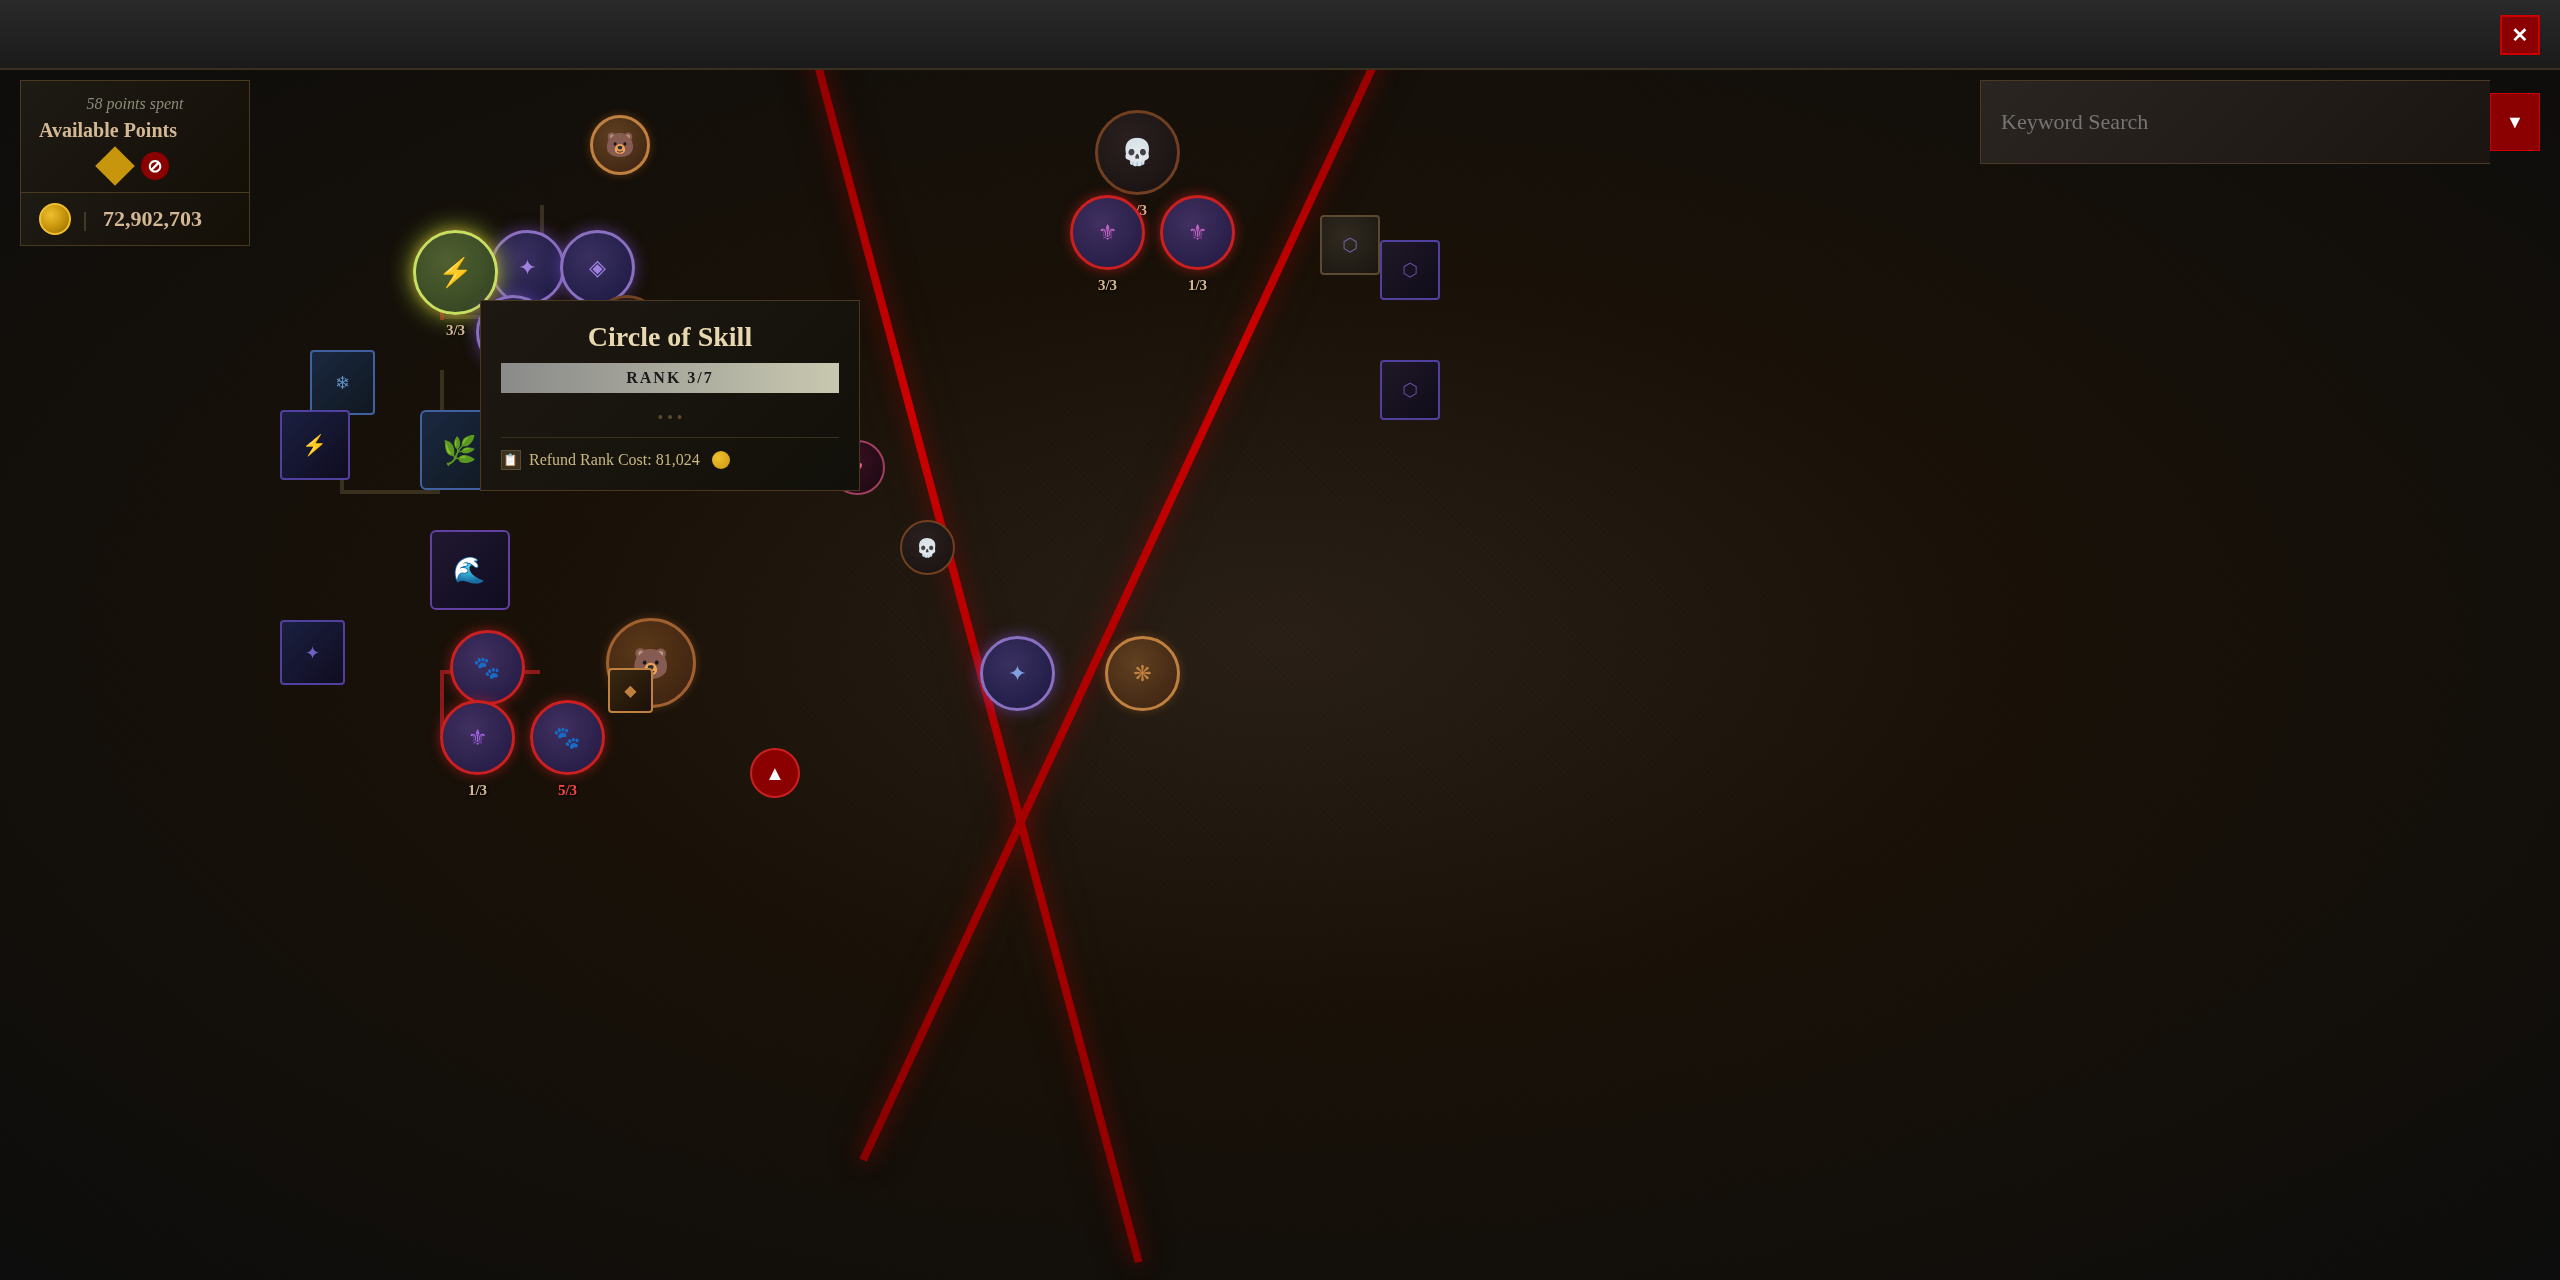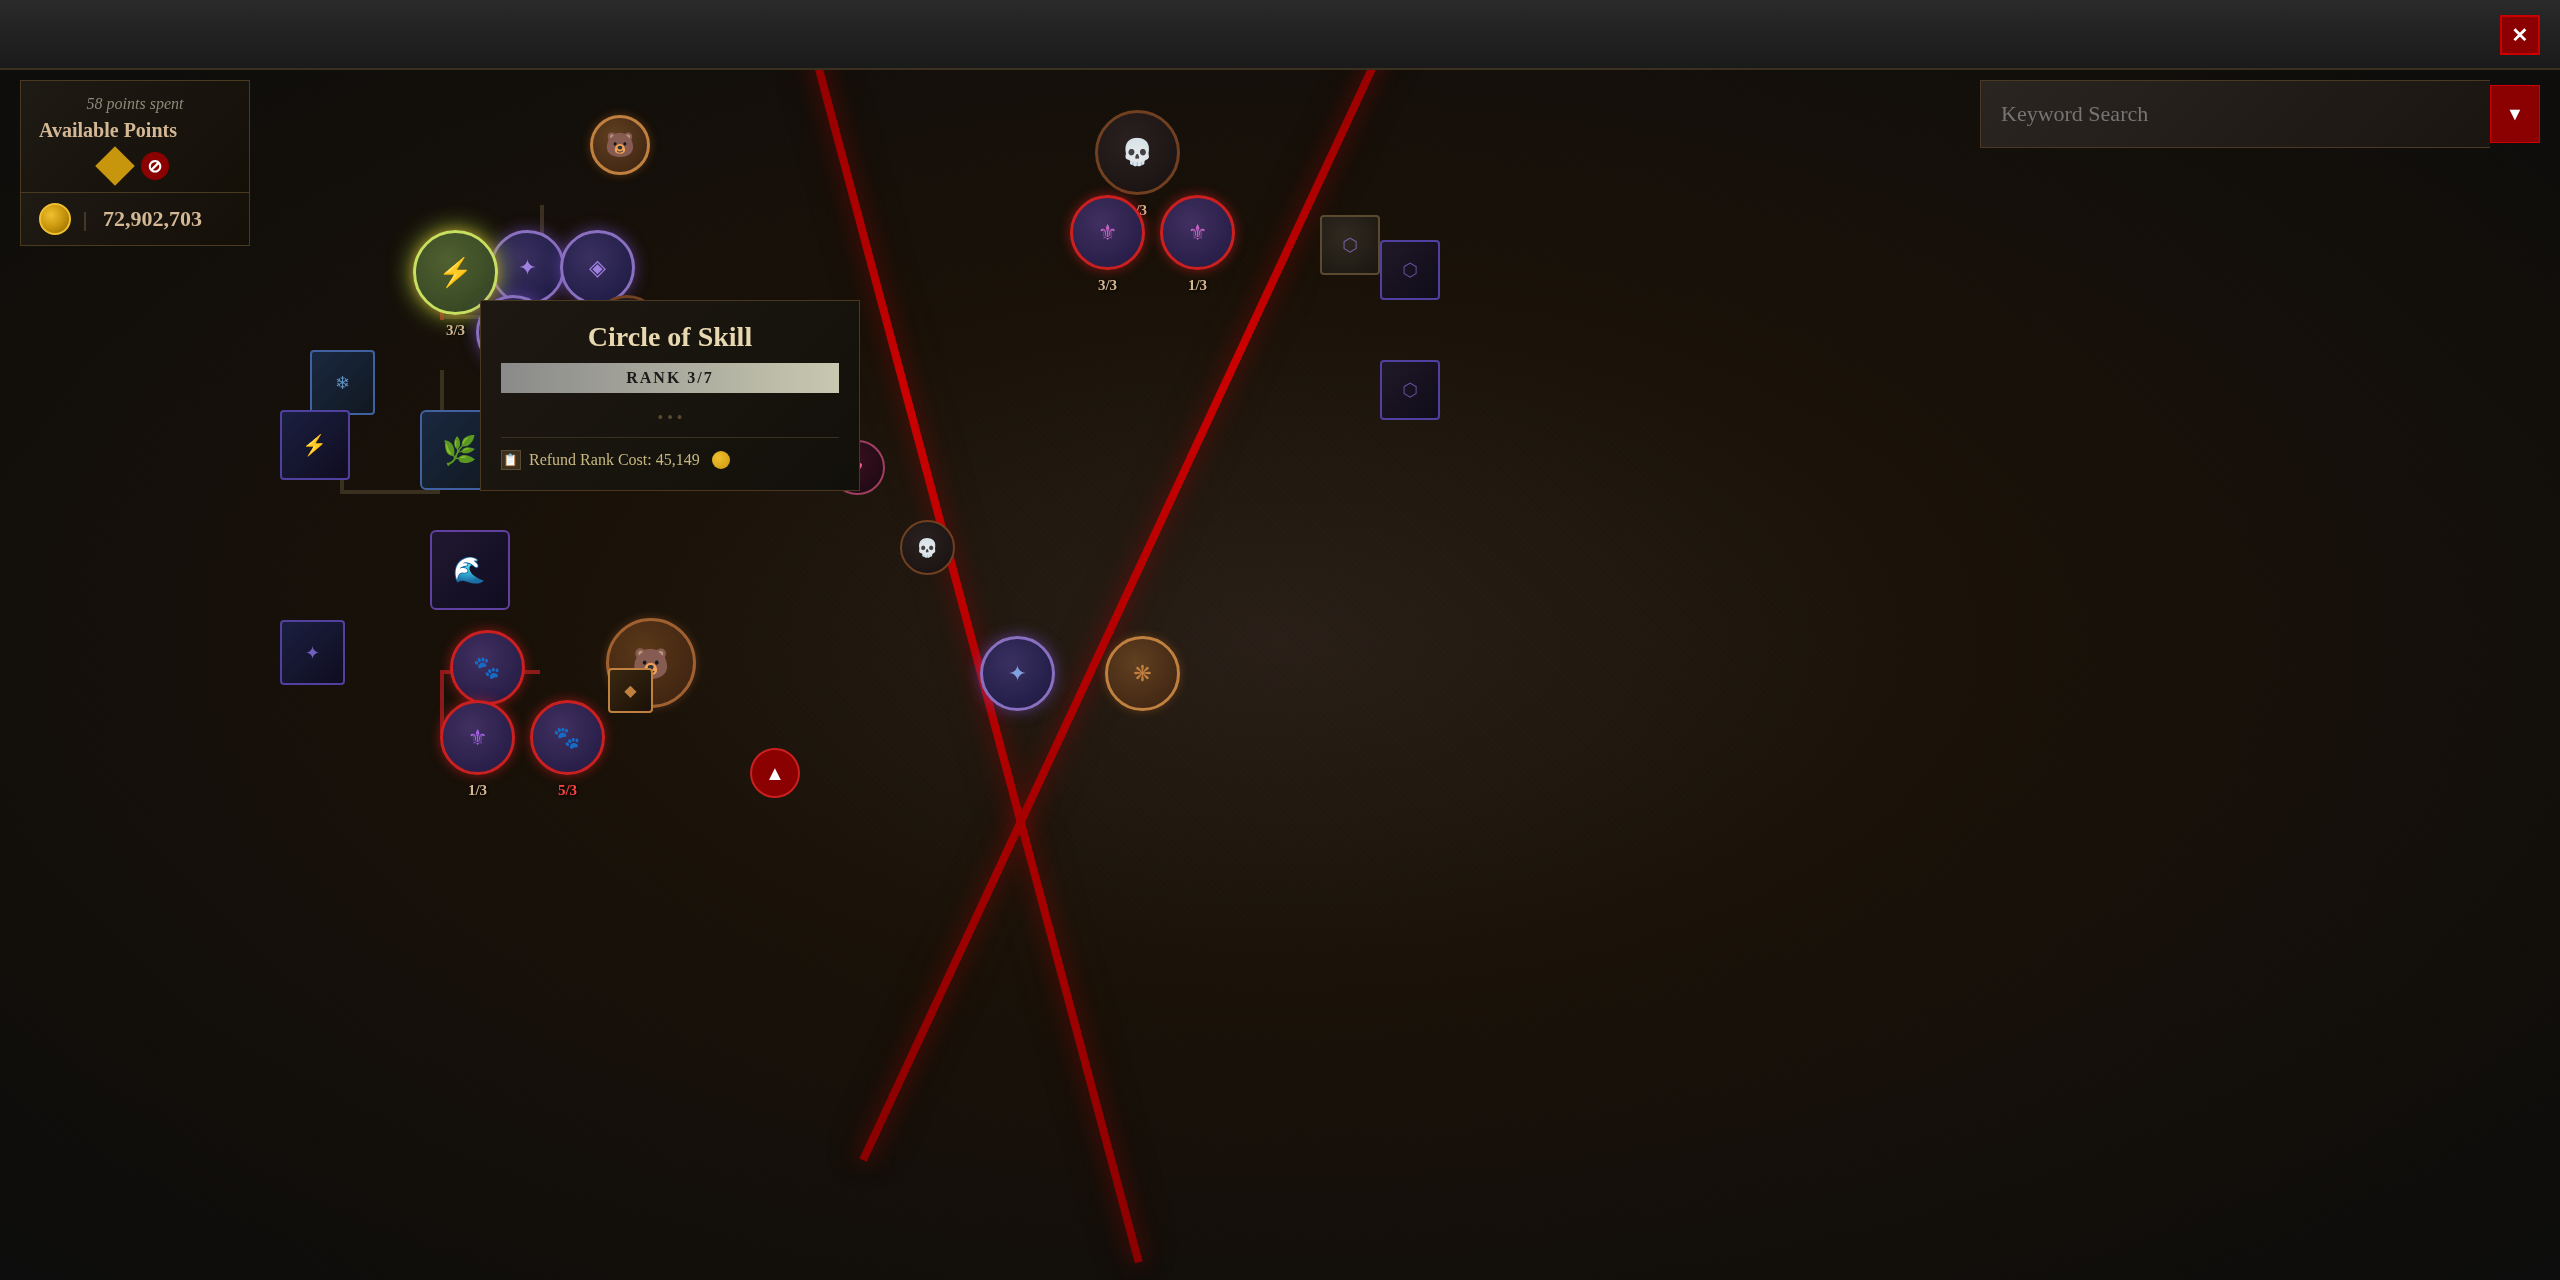--- a/index.html
+++ b/index.html
@@ -228,21 +228,21 @@
       position: relative;
       display: flex;
       align-items: center;
     }
 
     .search-input {
       flex: 1;
       background: linear-gradient(135deg, #2a2520, #1a1510);
       border: 1px solid #4a3a25;
       border-right: none;
-      padding: 20px 20px;
+      padding: 28px 20px;
       font-size: 22px;
       color: #8a8070;
       font-family: inherit;
       outline: none;
     }
 
     .search-dropdown-btn {
       background: #8b0000;
       border: 1px solid #cc0000;
       width: 50px;
@@ -652,16 +652,16 @@
   <div class="tooltip-title">Circle of Skill</div>
   <div class="rank-bar">
     <span class="rank-text">RANK 3/7</span>
   </div>
 
   <div style="text-align:center; color:#5a4a30; margin-bottom:10px; font-size:16px;">• • •</div>
   <div class="tooltip-cost">
     <div class="cost-icon">
       <span style="color:#8a8070; font-size:12px;">📋</span>
     </div>
-    <span>Refund Rank Cost: 45,149</span>
+    <span>Refund Rank Cost: 81,024</span>
     <div class="gold-small" style="margin-left:4px;"></div>
   </div>
 </div>
 
 </body></html>

